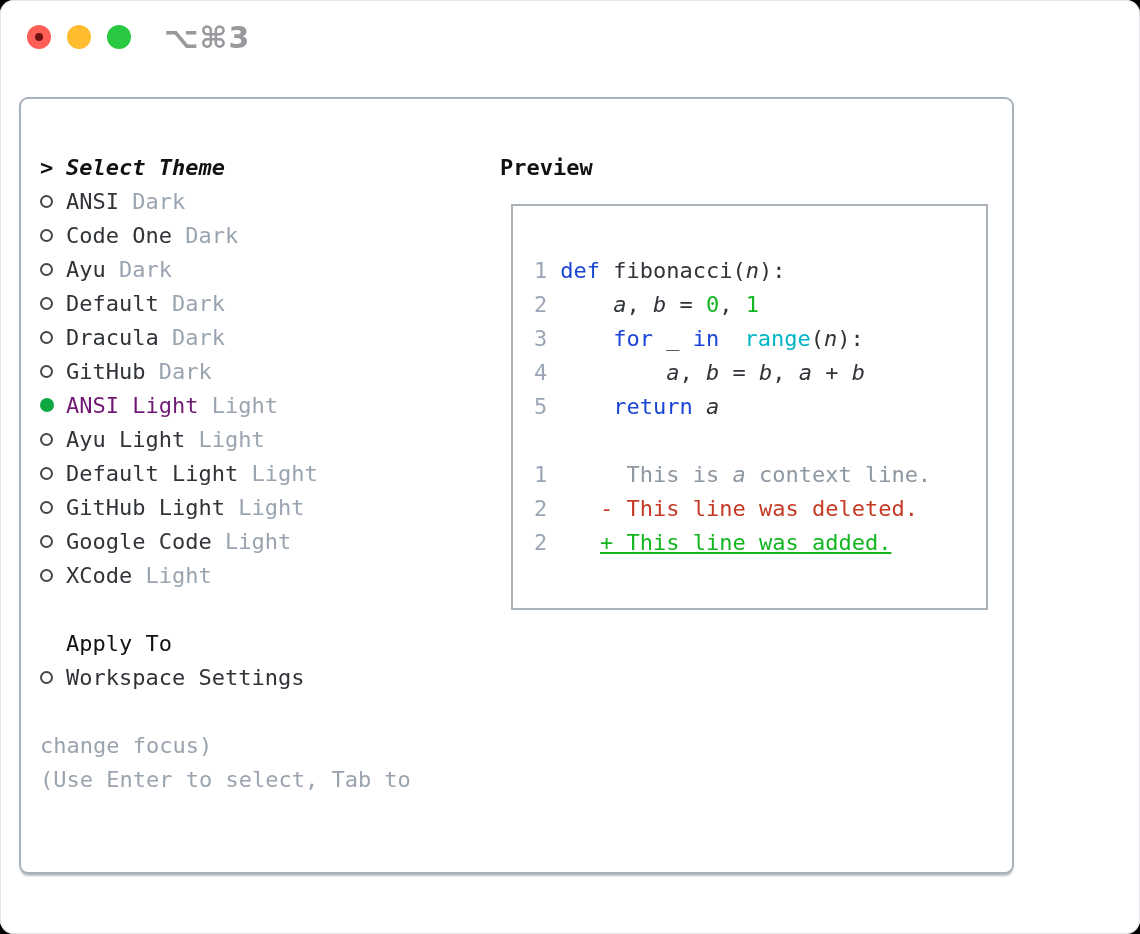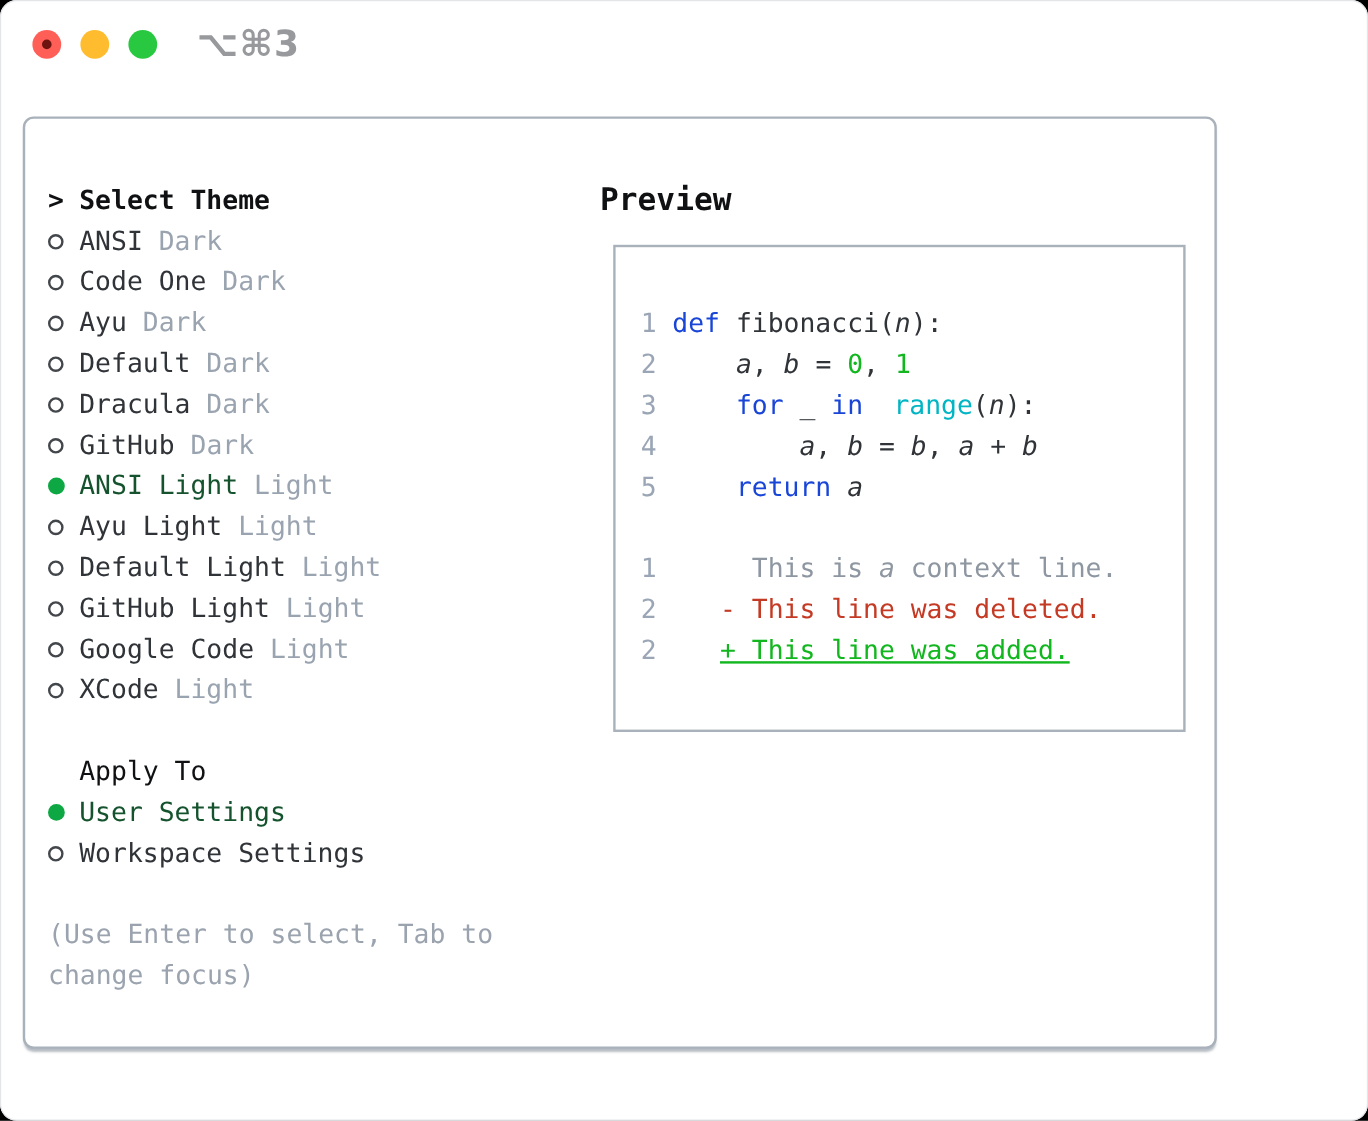--- a/index.html
+++ b/index.html
@@ -37,31 +37,31 @@
     position:absolute;left:19px;top:97px;width:995px;height:777px;
     border:2px solid #a9b1ba;border-radius:9px;box-sizing:border-box;
     background:#fff;
     box-shadow:0 3px 2px -1px rgba(125,135,150,0.55);
   }
   .col-left{position:absolute;left:19px;top:51px;}
   .row{height:34px;display:flex;align-items:center;font-size:22px;color:#303438;white-space:pre;}
   .spacer{height:34px;}
   .iconcell{width:26px;display:flex;align-items:center;}
   .prompt{font-weight:bold;color:#0f1113;}
-  .hdr{font-weight:bold;color:#0f1113;}
+  .hdr{font-weight:bold;color:#0f1113;font-style:italic;}
   .radio{width:13px;height:13px;border-radius:50%;border:2px solid #43474b;box-sizing:border-box;}
   .radio.filled{width:14px;height:14px;border:none;background:#0da843;}
   .suffix{color:#9aa4b0;}
-  .row.selected .name{color:#14532d;}
+  .row.selected .name{color:#701a75;}
   .applyhdr{padding-left:26px;color:#0f1113;}
   .hint{color:#9aa3ae;}
   
   .preview-hdr{
     position:absolute;left:479px;top:51px;height:34px;display:flex;align-items:center;
-    font-size:26px;font-weight:bold;color:#0f1113;
+    font-size:22px;font-weight:bold;color:#0f1113;
   }
   .preview-box{
     position:absolute;left:490px;top:105px;width:477px;height:406px;
     border:2px solid #a9b1ba;box-sizing:border-box;background:#fff;
     padding:47px 0 0 21px;overflow:hidden;
   }
   .cline{height:34px;display:flex;align-items:center;white-space:pre;font-size:22px;color:#303438;}
   .lnum{color:#9aa5b5;margin-right:13px;}
   [data-tok="kw"]{color:#1a46d8;}
   [data-tok="builtin"]{color:#00b5c4;margin-left:12px;}
@@ -153,33 +153,29 @@
         <span class="iconcell"><span class="radio"></span></span>
         <span class="name">XCode</span><span> </span>
         <span class="suffix">Light</span>
       </div>
 
       <div class="spacer"></div>
 
       <div class="row">
         <span class="applyhdr">Apply To</span>
       </div>
-      <div class="row selected">
-        <span class="iconcell"><span class="radio filled"></span></span>
-        <span class="name">User Settings</span>
-      </div>
       <div class="row">
         <span class="iconcell"><span class="radio"></span></span>
         <span class="name">Workspace Settings</span>
       </div>
 
       <div class="spacer"></div>
 
+      <div class="row hint">change focus)</div>
       <div class="row hint">(Use Enter to select, Tab to</div>
-      <div class="row hint">change focus)</div>
     </div>
 
     <div class="preview-hdr">Preview</div>
 
     <div class="preview-box">
 
       <div class="cline">
         <span class="lnum">1</span><span data-tok="kw">def</span><span data-tok="plain"> fibonacci(</span><span data-tok="var">n</span><span data-tok="plain">):</span>
       </div>
 

